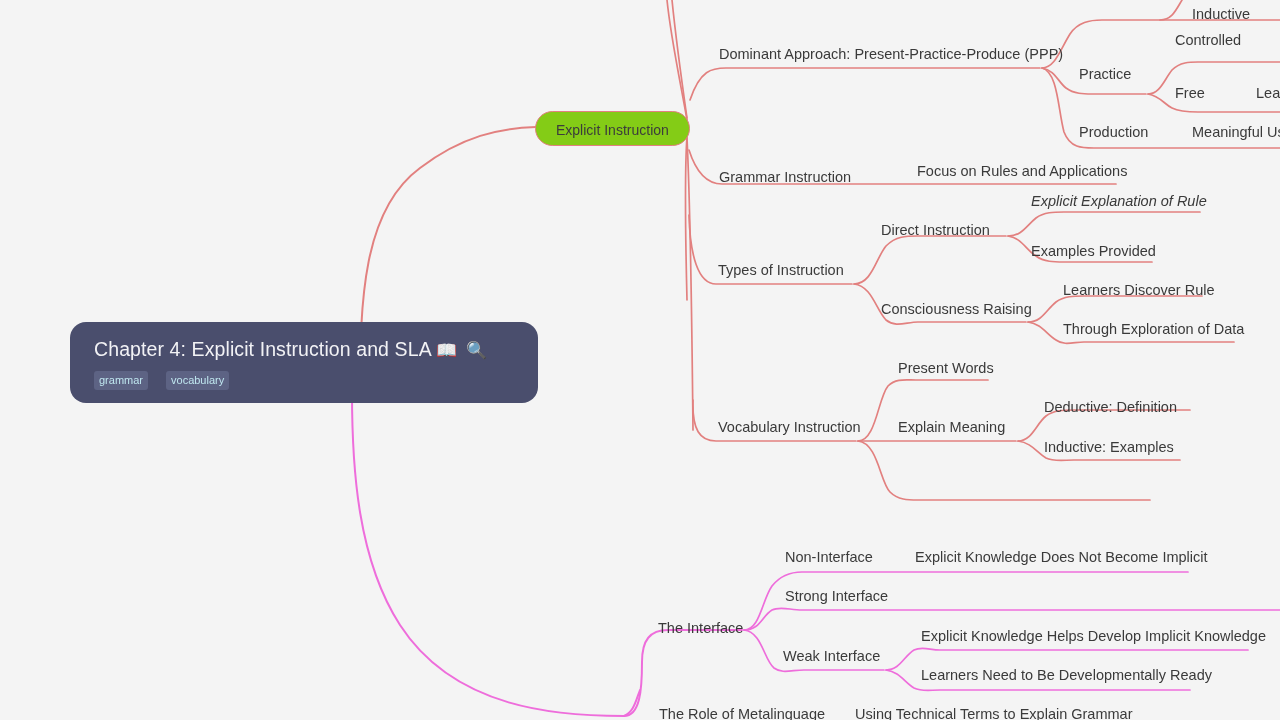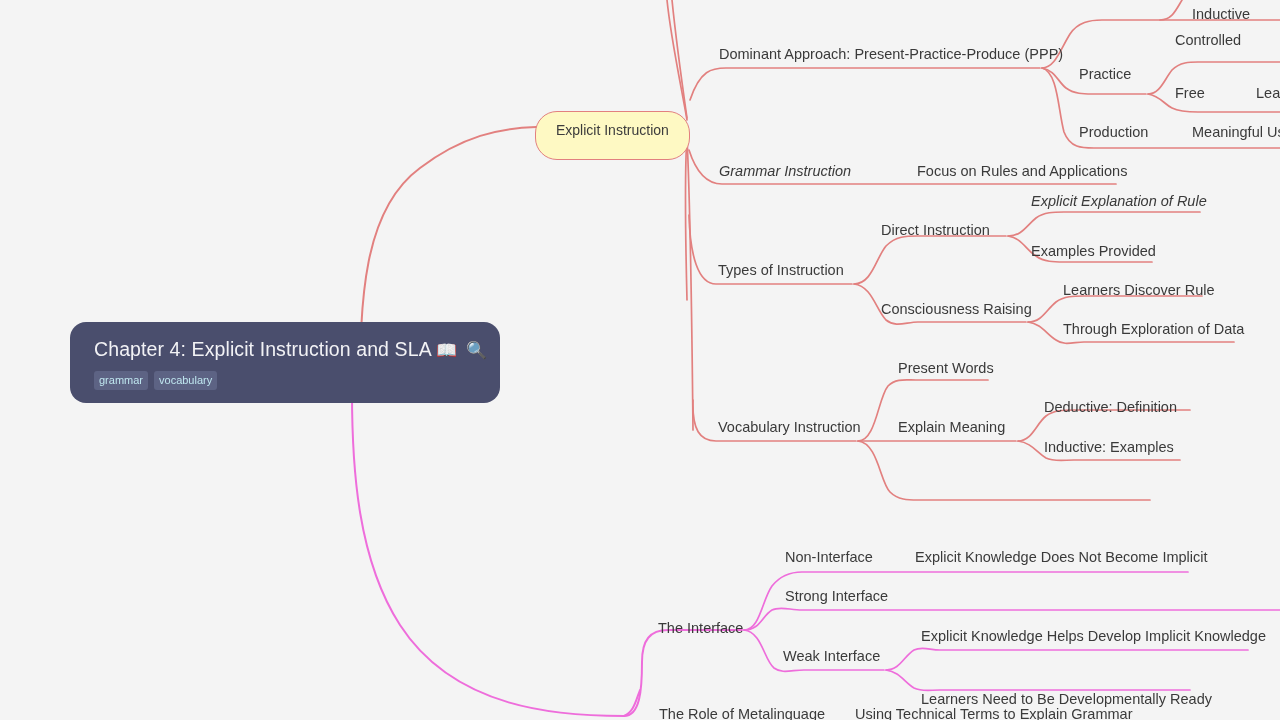--- a/index.html
+++ b/index.html
@@ -30,21 +30,21 @@
     width: 1280px;
     height: 720px;
     pointer-events: none;
   }
 
   
   .root-node {
     position: absolute;
     left: 70px;
     top: 322px;
-    width: 430px;
+    width: 468px;
     box-sizing: border-box;
     background: #4a4e6d;
     border-radius: 16px;
     padding: 14px 22px 13px 24px;
     color: #ffffff;
   }
   .root-title {
     font-size: 19.5px;
     line-height: 26px;
     color: #f2f2f5;
@@ -52,39 +52,39 @@
     white-space: nowrap;
   }
   .root-emojis {
     display: inline;
     font-size: 17px;
     letter-spacing: 2px;
   }
   .root-tags {
     margin-top: 7px;
     display: flex;
-    gap: 6px;
+    gap: 18px;
   }
   .root-tag {
     background: #5d6384;
     color: #bfe6ef;
     font-size: 11px;
     line-height: 14px;
     padding: 2px 5px 3px 5px;
     border-radius: 3px;
     white-space: nowrap;
   }
 
   
   .pill-node {
     position: absolute;
-    background: #fef9c3;
+    background: #84cc16;
     border: 1.7px solid #e2807f;
     border-radius: 22px;
-    padding: 9px 20px 20px 20px;
+    padding: 9px 20px 6px 20px;
     font-size: 14px;
     line-height: 18px;
     color: #3c3c3c;
     white-space: nowrap;
   }
 
   
   .lbl {
     position: absolute;
     font-size: 14px;
@@ -187,21 +187,21 @@
 
   <div class="lbl l1" style="left:719px; top:46px;">Dominant Approach: Present-Practice-Produce (PPP)</div>
   <div class="lbl l2" style="left:1192px; top:6px;">Inductive</div>
   <div class="lbl l2" style="left:1079px; top:66px;">Practice</div>
   <div class="lbl l3" style="left:1175px; top:32px;text-align:right;">Controlled</div>
   <div class="lbl l3" style="left:1175px; top:85px;">Free</div>
   <div class="lbl l3" style="left:1256px; top:85px;">Learn</div>
   <div class="lbl l2" style="left:1079px; top:124px;">Production</div>
   <div class="lbl l3" style="left:1192px; top:124px;">Meaningful Us</div>
 
-  <div class="lbl l1" style="left:719px; top:163px;font-style:italic;">Grammar Instruction</div>
+  <div class="lbl l1" style="left:719px; top:169px;">Grammar Instruction</div>
   <div class="lbl l2" style="left:917px; top:163px;">Focus on Rules and Applications</div>
 
   <div class="lbl l1" style="left:718px; top:262px;">Types of Instruction</div>
   <div class="lbl l2" style="left:881px; top:222px;">Direct Instruction</div>
   <div class="lbl l3" style="left:1031px; top:193px;font-style:italic;">Explicit Explanation of Rule</div>
   <div class="lbl l3" style="left:1031px; top:243px;">Examples Provided</div>
   <div class="lbl l2" style="left:881px; top:301px;">Consciousness Raising</div>
   <div class="lbl l3" style="left:1063px; top:282px;">Learners Discover Rule</div>
   <div class="lbl l3" style="left:1063px; top:321px;">Through Exploration of Data</div>
 
@@ -210,18 +210,18 @@
   <div class="lbl l2" style="left:898px; top:419px;">Explain Meaning</div>
   <div class="lbl l3" style="left:1044px; top:399px;">Deductive: Definition</div>
   <div class="lbl l3" style="left:1044px; top:439px;">Inductive: Examples</div>
 
   <div class="lbl l1" style="left:658px; top:608px;margin-top:12px;">The Interface</div>
   <div class="lbl l2" style="left:785px; top:549px;">Non-Interface</div>
   <div class="lbl l3" style="left:915px; top:549px;">Explicit Knowledge Does Not Become Implicit</div>
   <div class="lbl l2" style="left:785px; top:588px;">Strong Interface</div>
   <div class="lbl l2" style="left:783px; top:648px;">Weak Interface</div>
   <div class="lbl l3" style="left:921px; top:628px;">Explicit Knowledge Helps Develop Implicit Knowledge</div>
-  <div class="lbl l3" style="left:921px; top:667px;margin-top:24px;">Learners Need to Be Developmentally Ready</div>
+  <div class="lbl l3" style="left:921px; top:667px;">Learners Need to Be Developmentally Ready</div>
 
   <div class="lbl l1" style="left:659px; top:706px;">The Role of Metalinguage</div>
   <div class="lbl l2" style="left:855px; top:706px;">Using Technical Terms to Explain Grammar</div>
 
 </div>
 
 </body></html>

